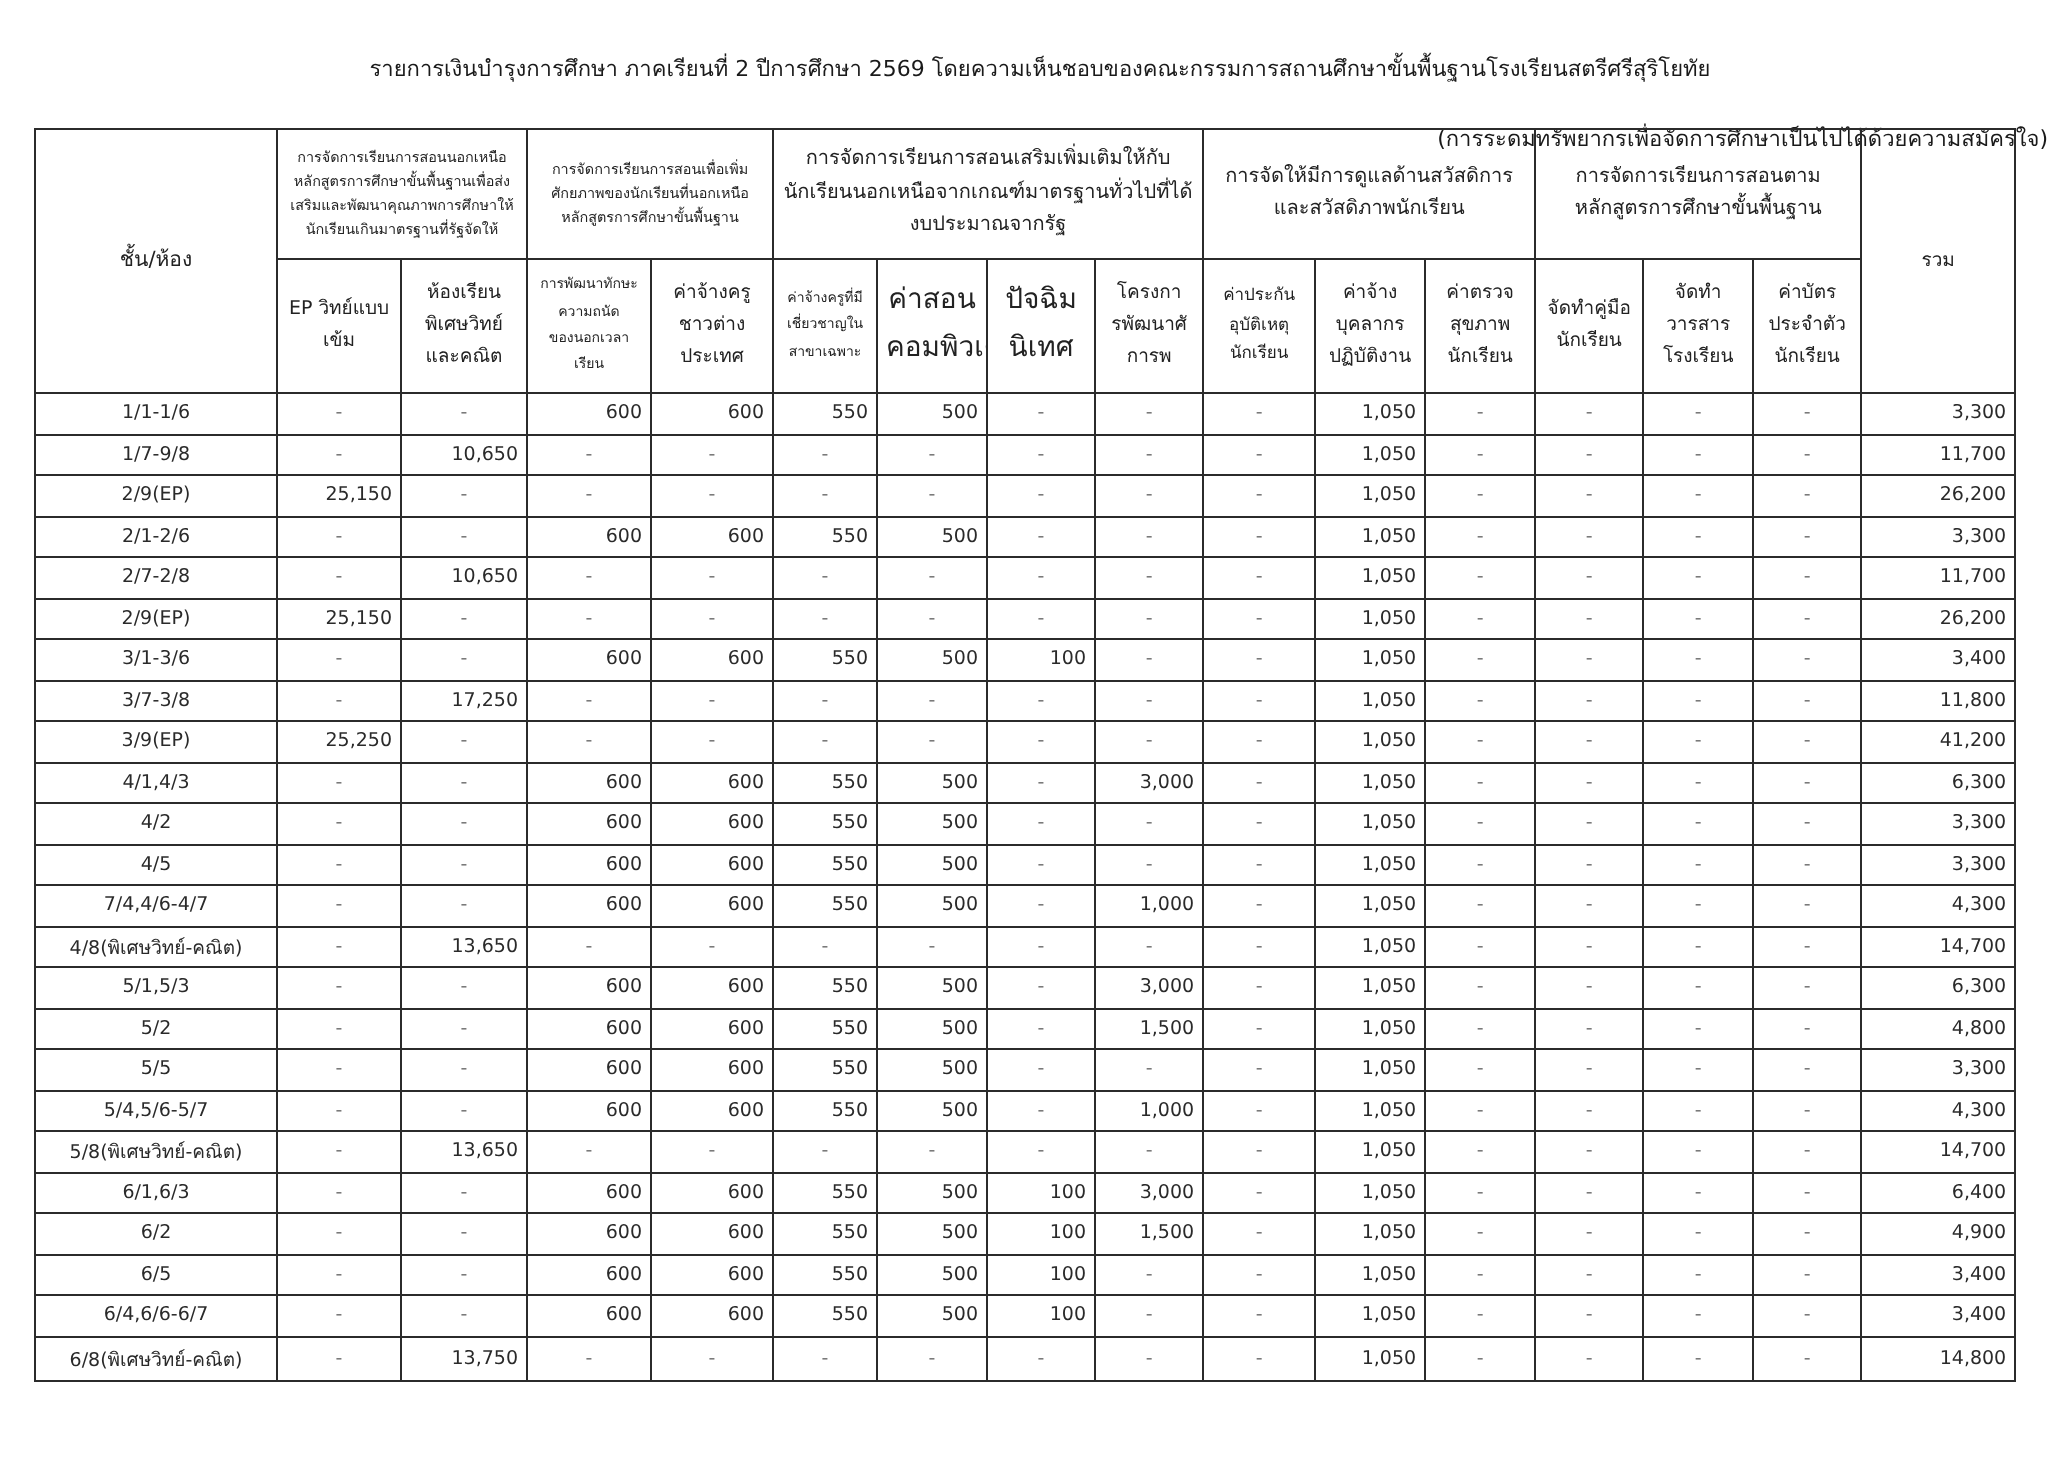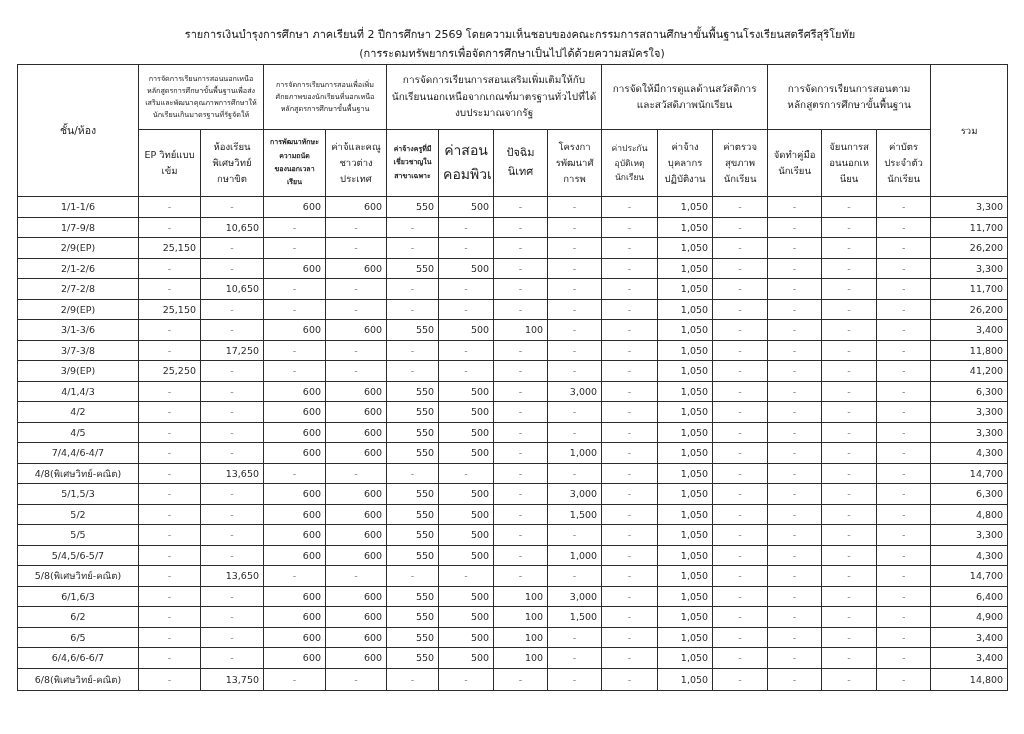--- a/index.html
+++ b/index.html
@@ -1,30 +1,30 @@
 <!DOCTYPE html>
 <html><head>
 <meta charset="utf-8">
 <style>
   html, body { margin: 0; padding: 0; background: #ffffff; }
   body { width: 1024px; height: 734px; position: relative; overflow: hidden;
          font-family: "DejaVu Sans", sans-serif; color: #222; }
   .title { position: absolute; left: 0; width: 1024px; text-align: center;
            font-size: 11px; color: #1a1a1a; }
   .title.t1 { top: 25px; left: 8px; }
-  .title.t2 { top: 44px; }
+  .title.t2 { top: 60px; text-align: right; }
   table { position: absolute; left: 17px; top: 64px; border-collapse: collapse;
           table-layout: fixed; width: 989px; }
   td, th { border: 1.3px solid #2b2b2b; padding: 0 4px; font-weight: normal;
            overflow: hidden; }
   th { text-align: center; vertical-align: middle; color: #222; line-height: 1.45; }
   th.group-sm { font-size: 7.2px; height: 64px; line-height: 1.7; }
   th.group-lg { font-size: 10px; height: 64px; line-height: 1.65; }
   th.sub { font-size: 9.5px; height: 66px; line-height: 1.7; }
-  th.sub-sm { font-size: 7px; line-height: 1.9; font-weight: bold; }
+  th.sub-sm { font-size: 7px; line-height: 1.9; }
   th.rowhead { font-size: 10.5px; }
   th.total-head { font-size: 9.5px; }
   td { font-size: 9.5px; height: 19.5px; text-align: right; color: #2a2a2a;
        font-family: "DejaVu Sans", sans-serif; }
   td.room { text-align: center; }
   td.dash { text-align: center; color: #777; }
   tr.last td { height: 21px; }
 </style>
 </head>
 <body>
@@ -56,32 +56,32 @@
       <th rowspan="2" class="rowhead">ชั้น/ห้อง</th>
       <th colspan="2" class="group-sm">การจัดการเรียนการสอนนอกเหนือหลักสูตรการศึกษาขั้นพื้นฐานเพื่อส่งเสริมและพัฒนาคุณภาพการศึกษาให้นักเรียนเกินมาตรฐานที่รัฐจัดให้</th>
       <th colspan="2" class="group-sm">การจัดการเรียนการสอนเพื่อเพิ่มศักยภาพของนักเรียนที่นอกเหนือหลักสูตรการศึกษาขั้นพื้นฐาน</th>
       <th colspan="4" class="group-lg">การจัดการเรียนการสอนเสริมเพิ่มเติมให้กับนักเรียนนอกเหนือจากเกณฑ์มาตรฐานทั่วไปที่ได้งบประมาณจากรัฐ</th>
       <th colspan="3" class="group-lg">การจัดให้มีการดูแลด้านสวัสดิการและสวัสดิภาพนักเรียน</th>
       <th colspan="3" class="group-lg">การจัดการเรียนการสอนตามหลักสูตรการศึกษาขั้นพื้นฐาน</th>
       <th rowspan="2" class="total-head">รวม</th>
     </tr>
     <tr>
       <th class="sub">EP วิทย์แบบเข้ม</th>
-      <th class="sub">ห้องเรียนพิเศษวิทย์กษาขิต</th>
+      <th class="sub">ห้องเรียนพิเศษวิทย์และคณิต</th>
       <th class="sub sub-sm">การพัฒนาทักษะความถนัดของนอกเวลาเรียน</th>
-      <th class="sub">ค่าจ้และคณูชาวต่างประเทศ</th>
+      <th class="sub">ค่าจ้างครูชาวต่างประเทศ</th>
       <th class="sub sub-sm">ค่าจ้างครูที่มีเชี่ยวชาญในสาขาเฉพาะ</th>
       <th class="sub" style="font-size:14px">ค่าสอนคอมพิวเตอร์</th>
-      <th class="sub" style="font-size:11px">ปัจฉิมนิเทศ</th>
+      <th class="sub" style="font-size:14px">ปัจฉิมนิเทศ</th>
       <th class="sub">โครงการพัฒนาศัการพ</th>
       <th class="sub" style="font-size:8.5px">ค่าประกันอุบัติเหตุนักเรียน</th>
       <th class="sub">ค่าจ้างบุคลากรปฏิบัติงาน</th>
       <th class="sub">ค่าตรวจสุขภาพนักเรียน</th>
       <th class="sub">จัดทำคู่มือนักเรียน</th>
-      <th class="sub">จัยนการสอนนอกเหนียน</th>
+      <th class="sub">จัดทำวารสารโรงเรียน</th>
       <th class="sub">ค่าบัตรประจำตัวนักเรียน</th>
     </tr>
   </thead>
   <tbody id="table-body">
       <tr>
         <td class="room">1/1-1/6</td>
         <td class="dash">-</td>
         <td class="dash">-</td>
         <td>600</td>
         <td>600</td>

